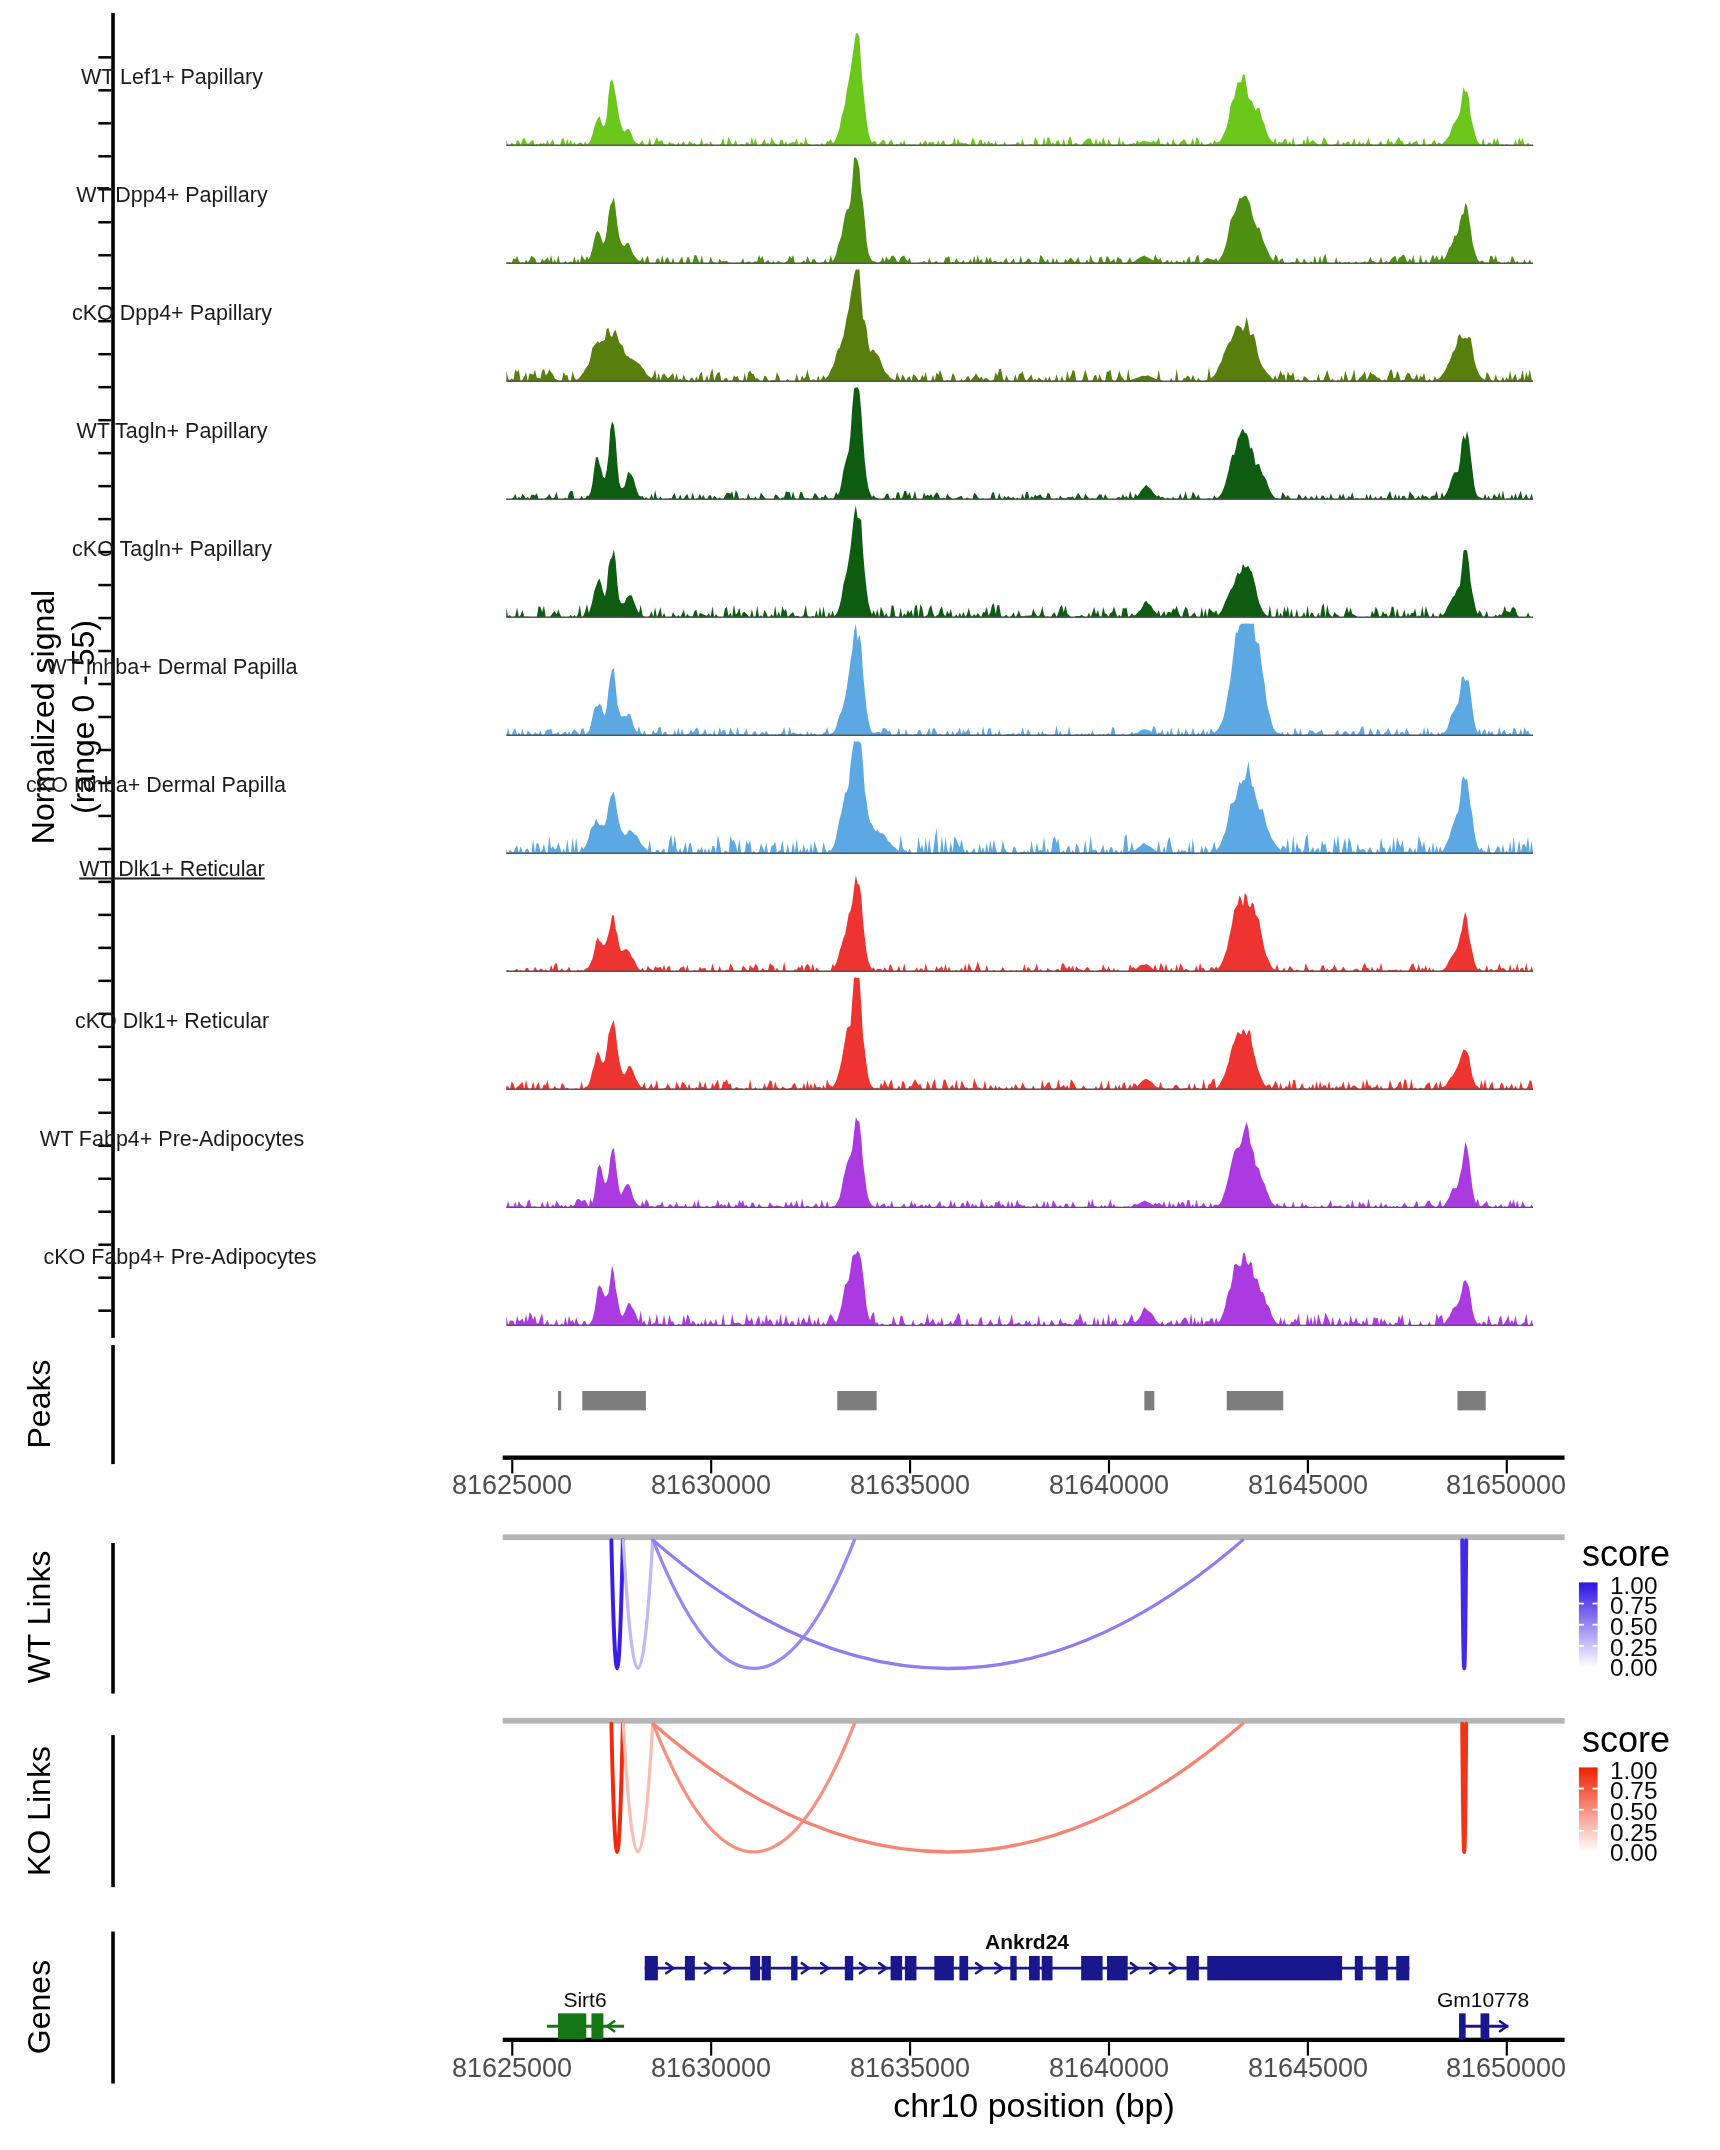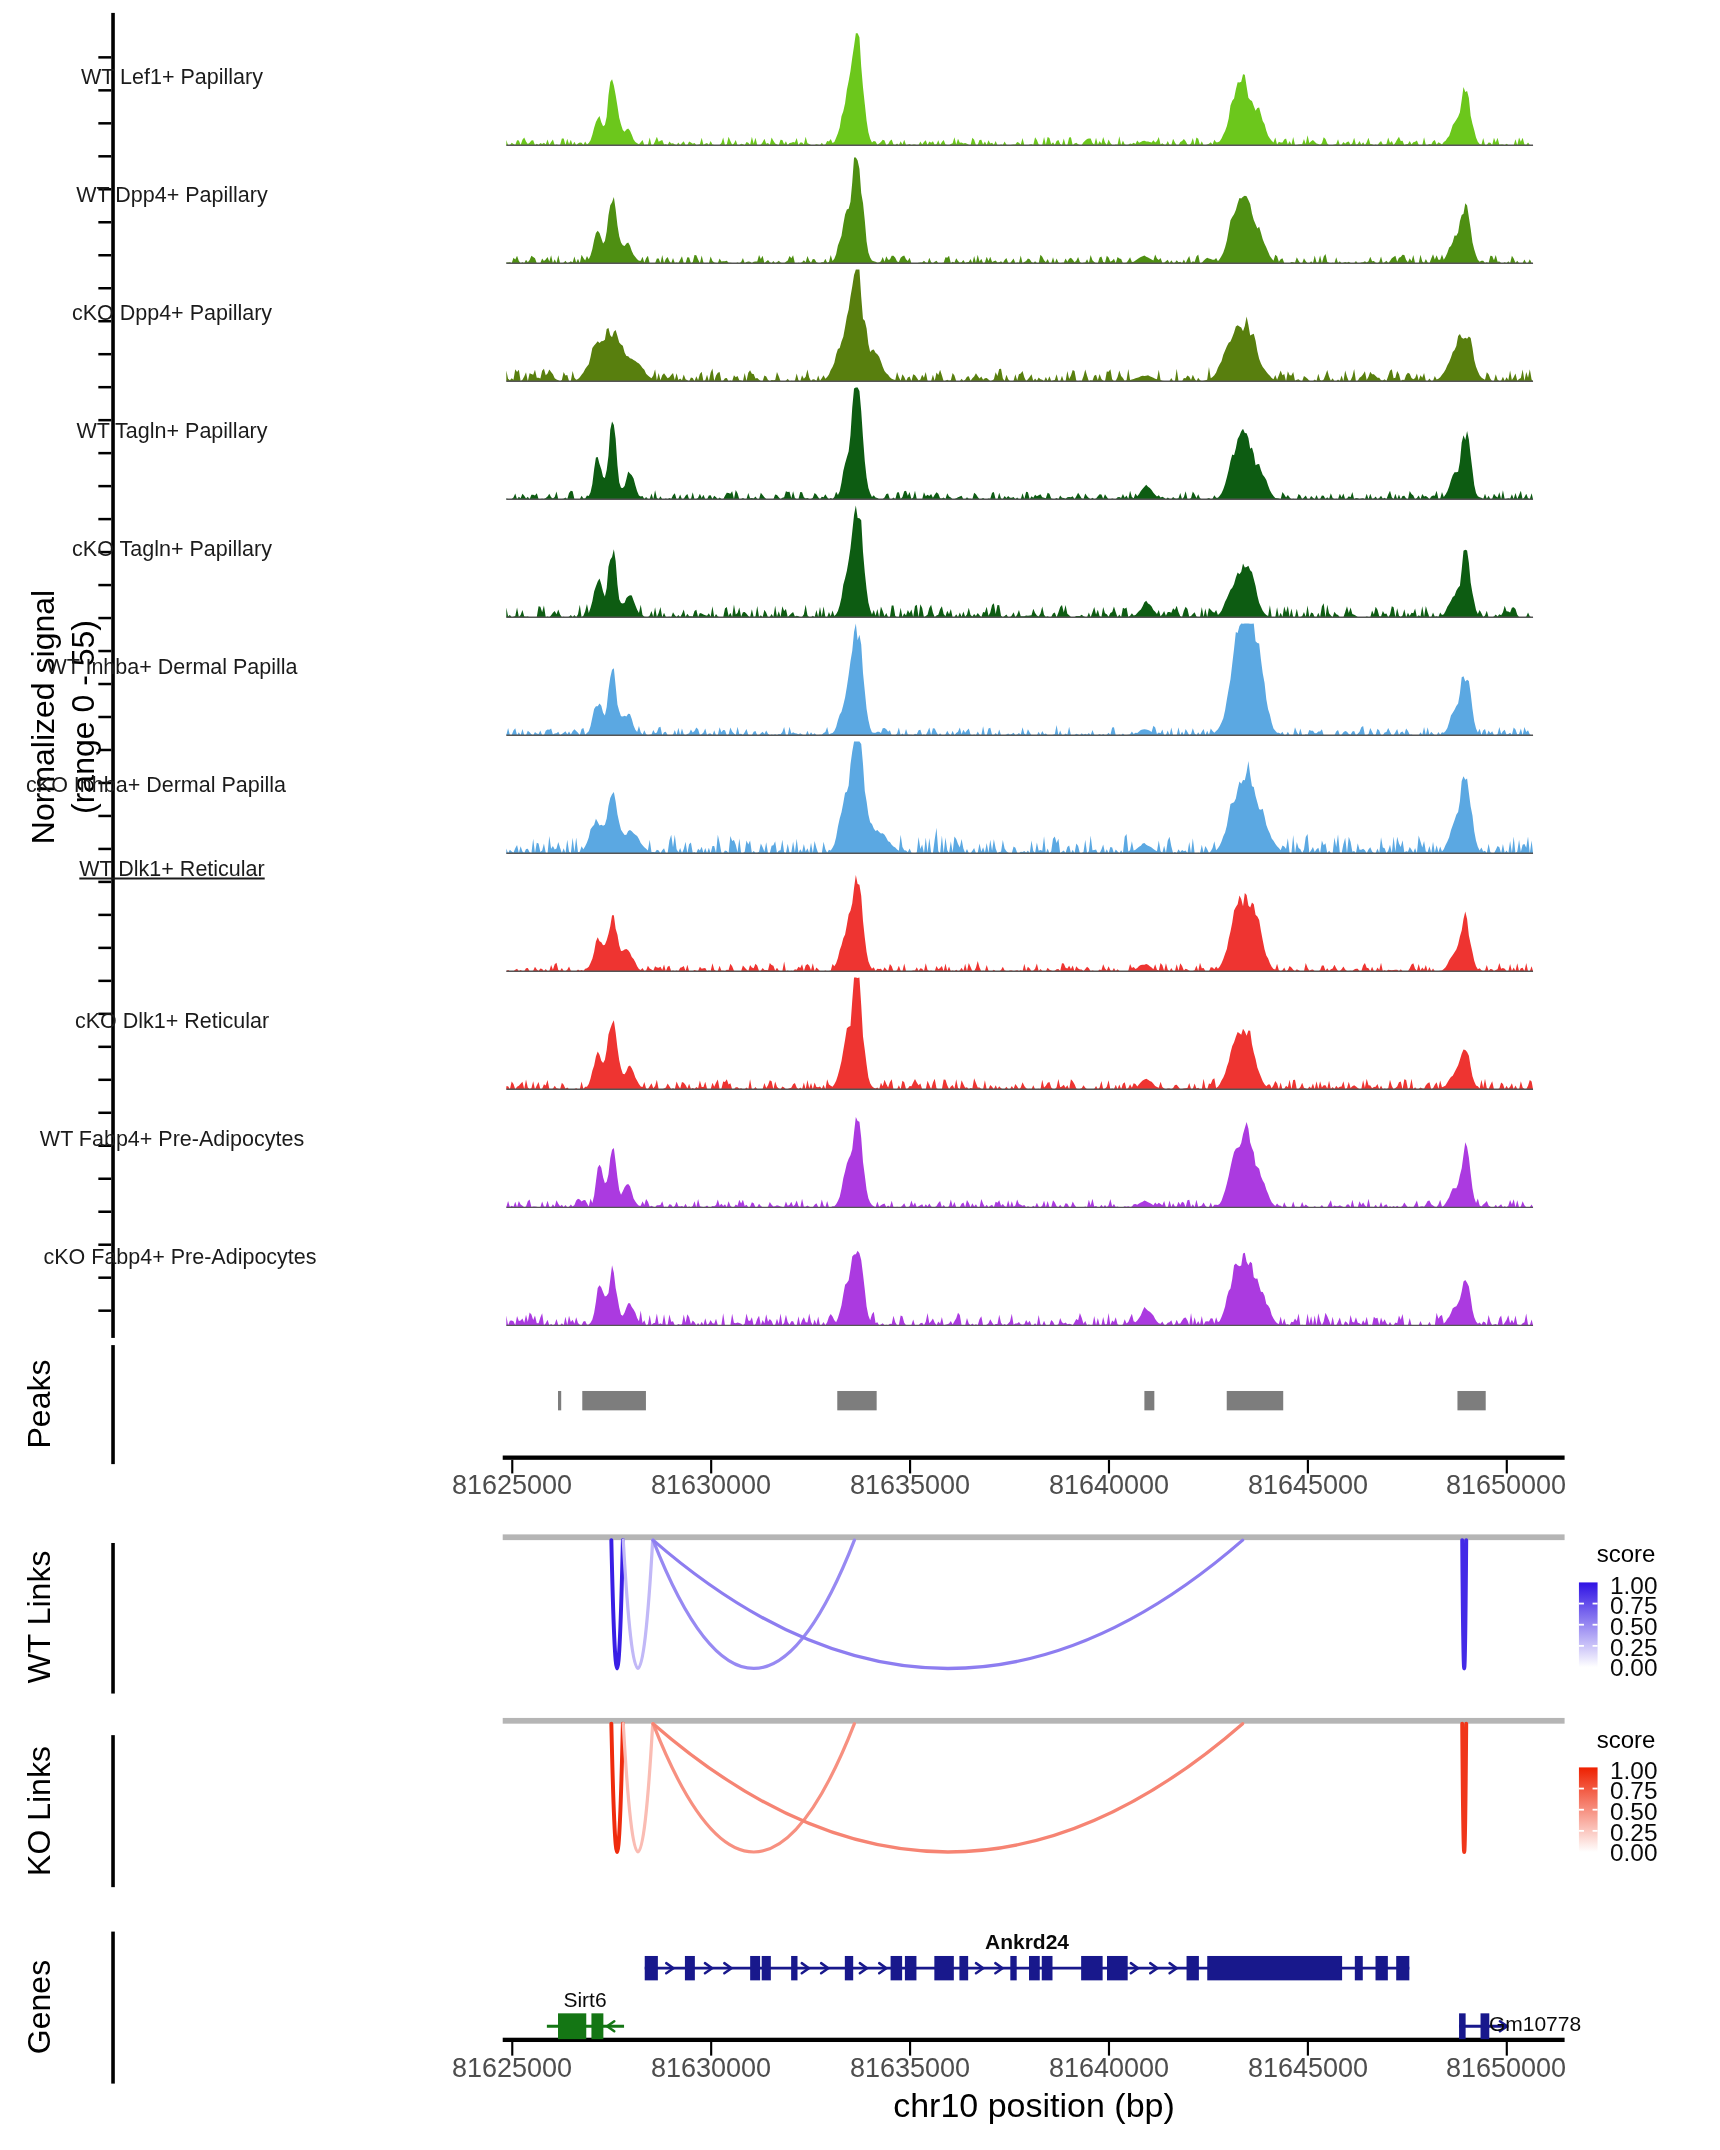--- a/index.html
+++ b/index.html
@@ -9,21 +9,21 @@
   .lab{position:absolute;transform:translate(-50%,-50%);white-space:nowrap;
        color:#000;font-family:"Liberation Sans",sans-serif;}
   .tlab{font-size:21.5px;color:#1b1b1b;}
   .alab{font-size:27px;color:#4d4d4d;}
   .llab{transform:translate(0,-50%);font-size:24.4px;color:#0a0a0a;}
   .glab{font-size:21px;color:#0a0a0a;}
   .rot{transform:translate(-50%,-50%) rotate(-90deg);}
   .side{font-size:32px;}
   .ylab{font-size:32px;text-align:center;line-height:1.25;}
   .xtitle{font-size:34px;}
-  .stitle{font-size:24px;}
+  .stitle{font-size:36px;}
 </style>
 </head>
 <body>
 
 <div class="fig">
   <svg id="gfx" width="1721" height="2151" viewBox="0 0 2400 3000">
       <path d="M 706 202.5 L 706.0 195.4 L 708.5 202.5 L 711.0 202.5 L 713.5 199.0 L 716.0 200.8 L 718.5 202.3 L 721.0 195.7 L 723.5 195.9 L 726.0 202.4 L 728.5 194.9 L 731.0 191.6 L 733.5 197.4 L 736.0 200.7 L 738.5 199.2 L 741.0 196.0 L 743.5 195.7 L 746.0 202.5 L 748.5 200.4 L 751.0 202.4 L 753.5 199.5 L 756.0 200.9 L 758.5 199.2 L 761.0 201.4 L 763.5 194.7 L 766.0 202.2 L 768.5 198.1 L 771.0 194.5 L 773.5 202.5 L 776.0 201.6 L 778.5 202.1 L 781.0 202.4 L 783.5 193.0 L 786.0 193.2 L 788.5 202.4 L 791.0 193.5 L 793.5 201.2 L 796.0 195.0 L 798.5 202.4 L 801.0 197.7 L 803.5 202.5 L 806.0 200.3 L 808.5 198.7 L 811.0 199.2 L 813.5 202.4 L 816.0 197.4 L 818.5 201.5 L 821.0 199.4 L 823.5 195.7 L 826.0 188.0 L 828.5 178.0 L 831.0 170.3 L 833.5 165.4 L 836.0 161.8 L 838.5 170.4 L 841.0 176.2 L 843.5 174.4 L 846.0 162.8 L 848.5 132.9 L 851.0 114.4 L 853.5 110.6 L 856.0 119.1 L 858.5 132.6 L 861.0 148.0 L 863.5 164.3 L 866.0 173.8 L 868.5 181.2 L 871.0 183.8 L 873.5 180.5 L 876.0 179.2 L 878.5 182.3 L 881.0 188.1 L 883.5 194.4 L 886.0 197.9 L 888.5 199.8 L 891.0 201.1 L 893.5 198.3 L 896.0 195.4 L 898.5 202.1 L 901.0 201.8 L 903.5 201.8 L 906.0 191.6 L 908.5 202.5 L 911.0 202.1 L 913.5 196.9 L 916.0 190.8 L 918.5 197.7 L 921.0 196.3 L 923.5 195.1 L 926.0 201.6 L 928.5 201.1 L 931.0 202.4 L 933.5 197.3 L 936.0 200.1 L 938.5 199.8 L 941.0 201.4 L 943.5 202.2 L 946.0 198.9 L 948.5 202.5 L 951.0 199.4 L 953.5 197.1 L 956.0 202.4 L 958.5 202.3 L 961.0 197.3 L 963.5 198.9 L 966.0 200.4 L 968.5 199.4 L 971.0 202.4 L 973.5 201.9 L 976.0 201.3 L 978.5 192.2 L 981.0 202.3 L 983.5 200.4 L 986.0 199.5 L 988.5 202.4 L 991.0 196.5 L 993.5 201.5 L 996.0 202.4 L 998.5 202.2 L 1001.0 202.5 L 1003.5 202.3 L 1006.0 199.6 L 1008.5 191.9 L 1011.0 202.5 L 1013.5 201.7 L 1016.0 190.8 L 1018.5 196.7 L 1021.0 201.8 L 1023.5 200.1 L 1026.0 195.1 L 1028.5 202.5 L 1031.0 202.5 L 1033.5 200.6 L 1036.0 201.2 L 1038.5 202.5 L 1041.0 198.0 L 1043.5 199.0 L 1046.0 202.4 L 1048.5 190.7 L 1051.0 200.6 L 1053.5 192.1 L 1056.0 202.1 L 1058.5 202.4 L 1061.0 202.0 L 1063.5 198.3 L 1066.0 193.5 L 1068.5 200.5 L 1071.0 199.3 L 1073.5 202.2 L 1076.0 191.8 L 1078.5 196.2 L 1081.0 200.0 L 1083.5 201.4 L 1086.0 202.5 L 1088.5 195.0 L 1091.0 195.1 L 1093.5 201.1 L 1096.0 197.0 L 1098.5 202.5 L 1101.0 199.5 L 1103.5 199.0 L 1106.0 197.9 L 1108.5 198.9 L 1111.0 192.3 L 1113.5 202.5 L 1116.0 198.9 L 1118.5 198.6 L 1121.0 201.5 L 1123.5 190.8 L 1126.0 199.9 L 1128.5 200.8 L 1131.0 202.3 L 1133.5 202.5 L 1136.0 202.4 L 1138.5 201.2 L 1141.0 201.8 L 1143.5 202.5 L 1146.0 199.1 L 1148.5 202.3 L 1151.0 201.6 L 1153.5 196.5 L 1156.0 197.2 L 1158.5 193.8 L 1161.0 199.6 L 1163.5 198.0 L 1166.0 192.1 L 1168.5 185.8 L 1171.0 177.9 L 1173.5 162.3 L 1176.0 155.2 L 1178.5 144.0 L 1181.0 125.1 L 1183.5 113.0 L 1186.0 98.9 L 1188.5 80.5 L 1191.0 64.2 L 1193.5 46.5 L 1196.0 46.5 L 1198.5 51.9 L 1201.0 92.8 L 1203.5 122.2 L 1206.0 144.9 L 1208.5 168.3 L 1211.0 184.3 L 1213.5 193.6 L 1216.0 198.9 L 1218.5 196.7 L 1221.0 197.5 L 1223.5 201.8 L 1226.0 200.3 L 1228.5 198.1 L 1231.0 194.8 L 1233.5 195.9 L 1236.0 202.5 L 1238.5 201.1 L 1241.0 196.5 L 1243.5 194.7 L 1246.0 201.5 L 1248.5 202.1 L 1251.0 200.2 L 1253.5 202.5 L 1256.0 196.9 L 1258.5 201.7 L 1261.0 194.8 L 1263.5 202.3 L 1266.0 202.0 L 1268.5 200.9 L 1271.0 202.5 L 1273.5 201.5 L 1276.0 201.5 L 1278.5 202.5 L 1281.0 202.1 L 1283.5 197.3 L 1286.0 201.5 L 1288.5 198.1 L 1291.0 195.5 L 1293.5 202.4 L 1296.0 197.5 L 1298.5 199.2 L 1301.0 197.0 L 1303.5 201.8 L 1306.0 201.2 L 1308.5 195.6 L 1311.0 202.1 L 1313.5 198.0 L 1316.0 195.3 L 1318.5 201.7 L 1321.0 202.4 L 1323.5 202.5 L 1326.0 200.7 L 1328.5 199.8 L 1331.0 191.3 L 1333.5 201.6 L 1336.0 193.4 L 1338.5 199.1 L 1341.0 198.7 L 1343.5 200.3 L 1346.0 199.6 L 1348.5 200.5 L 1351.0 201.9 L 1353.5 202.5 L 1356.0 192.1 L 1358.5 194.8 L 1361.0 202.3 L 1363.5 201.8 L 1366.0 195.2 L 1368.5 194.9 L 1371.0 201.6 L 1373.5 197.3 L 1376.0 202.4 L 1378.5 195.7 L 1381.0 200.2 L 1383.5 199.2 L 1386.0 202.4 L 1388.5 196.5 L 1391.0 202.5 L 1393.5 202.5 L 1396.0 201.4 L 1398.5 202.3 L 1401.0 197.4 L 1403.5 202.0 L 1406.0 202.5 L 1408.5 202.5 L 1411.0 201.9 L 1413.5 201.7 L 1416.0 201.6 L 1418.5 197.9 L 1421.0 199.0 L 1423.5 201.9 L 1426.0 192.5 L 1428.5 202.5 L 1431.0 202.4 L 1433.5 202.5 L 1436.0 201.5 L 1438.5 201.3 L 1441.0 202.3 L 1443.5 191.5 L 1446.0 195.2 L 1448.5 201.6 L 1451.0 202.1 L 1453.5 202.3 L 1456.0 191.0 L 1458.5 201.8 L 1461.0 191.0 L 1463.5 192.6 L 1466.0 201.3 L 1468.5 198.3 L 1471.0 202.1 L 1473.5 196.5 L 1476.0 195.1 L 1478.5 200.9 L 1481.0 202.5 L 1483.5 193.3 L 1486.0 202.4 L 1488.5 202.4 L 1491.0 191.8 L 1493.5 191.4 L 1496.0 202.5 L 1498.5 200.2 L 1501.0 199.2 L 1503.5 201.2 L 1506.0 202.1 L 1508.5 202.4 L 1511.0 198.4 L 1513.5 195.9 L 1516.0 193.9 L 1518.5 193.0 L 1521.0 193.1 L 1523.5 199.4 L 1526.0 202.0 L 1528.5 192.1 L 1531.0 201.8 L 1533.5 196.8 L 1536.0 200.6 L 1538.5 191.0 L 1541.0 198.9 L 1543.5 202.4 L 1546.0 194.5 L 1548.5 199.4 L 1551.0 202.3 L 1553.5 202.5 L 1556.0 201.7 L 1558.5 202.0 L 1561.0 190.1 L 1563.5 202.5 L 1566.0 195.9 L 1568.5 201.4 L 1571.0 202.3 L 1573.5 201.9 L 1576.0 200.2 L 1578.5 200.9 L 1581.0 199.2 L 1583.5 200.7 L 1586.0 196.1 L 1588.5 199.2 L 1591.0 198.0 L 1593.5 196.6 L 1596.0 196.2 L 1598.5 197.2 L 1601.0 197.5 L 1603.5 197.9 L 1606.0 198.8 L 1608.5 195.5 L 1611.0 198.8 L 1613.5 196.5 L 1616.0 190.9 L 1618.5 201.5 L 1621.0 199.8 L 1623.5 201.9 L 1626.0 201.8 L 1628.5 196.6 L 1631.0 202.0 L 1633.5 202.3 L 1636.0 193.4 L 1638.5 198.8 L 1641.0 202.5 L 1643.5 202.5 L 1646.0 198.2 L 1648.5 196.6 L 1651.0 193.7 L 1653.5 197.0 L 1656.0 201.6 L 1658.5 202.4 L 1661.0 199.7 L 1663.5 192.5 L 1666.0 202.5 L 1668.5 191.6 L 1671.0 193.4 L 1673.5 202.2 L 1676.0 197.0 L 1678.5 202.5 L 1681.0 202.5 L 1683.5 201.4 L 1686.0 200.6 L 1688.5 198.3 L 1691.0 201.5 L 1693.5 194.8 L 1696.0 198.4 L 1698.5 198.3 L 1701.0 197.1 L 1703.5 193.3 L 1706.0 187.5 L 1708.5 182.7 L 1711.0 175.9 L 1713.5 165.2 L 1716.0 147.2 L 1718.5 140.4 L 1721.0 137.3 L 1723.5 124.9 L 1726.0 114.6 L 1728.5 114.9 L 1731.0 114.0 L 1733.5 103.5 L 1736.0 104.3 L 1738.5 120.8 L 1741.0 136.3 L 1743.5 139.5 L 1746.0 141.0 L 1748.5 148.0 L 1751.0 154.6 L 1753.5 150.8 L 1756.0 149.9 L 1758.5 159.2 L 1761.0 168.6 L 1763.5 173.0 L 1766.0 182.2 L 1768.5 189.3 L 1771.0 193.3 L 1773.5 196.3 L 1776.0 198.8 L 1778.5 191.6 L 1781.0 201.4 L 1783.5 197.8 L 1786.0 198.9 L 1788.5 198.7 L 1791.0 194.7 L 1793.5 193.0 L 1796.0 201.5 L 1798.5 196.7 L 1801.0 202.0 L 1803.5 191.2 L 1806.0 202.1 L 1808.5 202.1 L 1811.0 201.6 L 1813.5 201.2 L 1816.0 201.1 L 1818.5 194.0 L 1821.0 201.0 L 1823.5 188.7 L 1826.0 199.5 L 1828.5 197.0 L 1831.0 195.3 L 1833.5 197.7 L 1836.0 200.1 L 1838.5 200.7 L 1841.0 201.8 L 1843.5 199.8 L 1846.0 191.4 L 1848.5 193.7 L 1851.0 200.1 L 1853.5 202.5 L 1856.0 202.5 L 1858.5 202.3 L 1861.0 201.5 L 1863.5 200.7 L 1866.0 194.2 L 1868.5 202.3 L 1871.0 201.8 L 1873.5 198.1 L 1876.0 200.6 L 1878.5 198.2 L 1881.0 197.3 L 1883.5 202.4 L 1886.0 199.9 L 1888.5 192.1 L 1891.0 201.9 L 1893.5 200.9 L 1896.0 196.6 L 1898.5 201.8 L 1901.0 198.5 L 1903.5 202.5 L 1906.0 198.5 L 1908.5 192.2 L 1911.0 200.8 L 1913.5 201.2 L 1916.0 202.5 L 1918.5 201.6 L 1921.0 202.5 L 1923.5 199.2 L 1926.0 196.5 L 1928.5 201.5 L 1931.0 201.7 L 1933.5 201.0 L 1936.0 191.8 L 1938.5 199.5 L 1941.0 196.8 L 1943.5 202.5 L 1946.0 199.2 L 1948.5 194.7 L 1951.0 190.6 L 1953.5 196.5 L 1956.0 196.4 L 1958.5 202.5 L 1961.0 201.2 L 1963.5 200.9 L 1966.0 196.7 L 1968.5 201.7 L 1971.0 198.3 L 1973.5 197.8 L 1976.0 196.0 L 1978.5 202.0 L 1981.0 202.5 L 1983.5 202.5 L 1986.0 191.4 L 1988.5 202.1 L 1991.0 202.3 L 1993.5 200.9 L 1996.0 201.7 L 1998.5 197.1 L 2001.0 195.2 L 2003.5 201.9 L 2006.0 198.4 L 2008.5 199.8 L 2011.0 201.5 L 2013.5 198.0 L 2016.0 196.2 L 2018.5 192.6 L 2021.0 189.6 L 2023.5 182.3 L 2026.0 174.5 L 2028.5 170.8 L 2031.0 167.0 L 2033.5 162.7 L 2036.0 156.5 L 2038.5 139.6 L 2041.0 121.5 L 2043.5 128.3 L 2046.0 126.9 L 2048.5 136.8 L 2051.0 161.4 L 2053.5 172.5 L 2056.0 181.6 L 2058.5 191.9 L 2061.0 197.8 L 2063.5 200.7 L 2066.0 201.8 L 2068.5 192.5 L 2071.0 202.4 L 2073.5 202.4 L 2076.0 198.7 L 2078.5 199.0 L 2081.0 202.5 L 2083.5 192.0 L 2086.0 198.7 L 2088.5 192.0 L 2091.0 201.9 L 2093.5 201.6 L 2096.0 201.5 L 2098.5 202.5 L 2101.0 200.6 L 2103.5 202.3 L 2106.0 202.5 L 2108.5 202.5 L 2111.0 202.5 L 2113.5 194.3 L 2116.0 202.5 L 2118.5 191.6 L 2121.0 197.7 L 2123.5 192.1 L 2126.0 201.5 L 2128.5 202.4 L 2131.0 198.7 L 2133.5 202.4 L 2136.0 202.3 L 2138 202.5 Z" fill="#6cc71c"></path>
       <line x1="706" y1="202.5" x2="2138" y2="202.5" stroke="#555555" stroke-width="2"></line>
       <path d="M 706 367.1 L 706.0 366.1 L 708.5 366.0 L 711.0 365.7 L 713.5 367.0 L 716.0 359.4 L 718.5 361.8 L 721.0 356.7 L 723.5 364.1 L 726.0 367.0 L 728.5 365.9 L 731.0 367.1 L 733.5 362.4 L 736.0 365.9 L 738.5 362.7 L 741.0 356.8 L 743.5 358.3 L 746.0 360.3 L 748.5 367.1 L 751.0 367.1 L 753.5 366.9 L 756.0 360.4 L 758.5 363.9 L 761.0 361.9 L 763.5 358.4 L 766.0 364.7 L 768.5 356.0 L 771.0 367.1 L 773.5 361.6 L 776.0 367.0 L 778.5 355.9 L 781.0 367.1 L 783.5 367.1 L 786.0 366.6 L 788.5 363.5 L 791.0 367.0 L 793.5 366.0 L 796.0 364.4 L 798.5 366.0 L 801.0 357.7 L 803.5 366.3 L 806.0 360.9 L 808.5 367.1 L 811.0 355.4 L 813.5 359.7 L 816.0 363.2 L 818.5 357.1 L 821.0 361.5 L 823.5 356.0 L 826.0 347.3 L 828.5 334.9 L 831.0 324.9 L 833.5 321.7 L 836.0 325.1 L 838.5 332.2 L 841.0 339.7 L 843.5 336.0 L 846.0 322.8 L 848.5 300.3 L 851.0 286.3 L 853.5 282.0 L 856.0 274.7 L 858.5 292.1 L 861.0 314.0 L 863.5 329.4 L 866.0 338.2 L 868.5 342.2 L 871.0 343.2 L 873.5 339.5 L 876.0 338.3 L 878.5 342.9 L 881.0 350.0 L 883.5 355.2 L 886.0 358.3 L 888.5 361.5 L 891.0 363.7 L 893.5 363.6 L 896.0 358.1 L 898.5 366.5 L 901.0 360.1 L 903.5 356.7 L 906.0 367.1 L 908.5 367.0 L 911.0 366.7 L 913.5 367.1 L 916.0 360.4 L 918.5 360.6 L 921.0 367.1 L 923.5 355.6 L 926.0 367.0 L 928.5 361.3 L 931.0 358.4 L 933.5 364.5 L 936.0 367.1 L 938.5 359.9 L 941.0 366.9 L 943.5 366.1 L 946.0 366.7 L 948.5 362.2 L 951.0 357.3 L 953.5 367.1 L 956.0 367.1 L 958.5 358.9 L 961.0 359.2 L 963.5 367.0 L 966.0 365.8 L 968.5 355.6 L 971.0 355.9 L 973.5 361.9 L 976.0 367.0 L 978.5 356.2 L 981.0 366.6 L 983.5 367.1 L 986.0 366.4 L 988.5 367.0 L 991.0 357.7 L 993.5 364.0 L 996.0 366.2 L 998.5 366.9 L 1001.0 367.0 L 1003.5 360.5 L 1006.0 364.7 L 1008.5 364.3 L 1011.0 364.4 L 1013.5 363.6 L 1016.0 366.4 L 1018.5 366.6 L 1021.0 366.9 L 1023.5 367.1 L 1026.0 367.0 L 1028.5 366.2 L 1031.0 367.0 L 1033.5 365.5 L 1036.0 360.0 L 1038.5 367.1 L 1041.0 365.3 L 1043.5 364.6 L 1046.0 365.0 L 1048.5 367.0 L 1051.0 365.2 L 1053.5 364.6 L 1056.0 364.6 L 1058.5 355.6 L 1061.0 361.1 L 1063.5 356.8 L 1066.0 367.0 L 1068.5 364.6 L 1071.0 362.6 L 1073.5 365.9 L 1076.0 367.1 L 1078.5 364.1 L 1081.0 367.0 L 1083.5 365.7 L 1086.0 363.7 L 1088.5 366.1 L 1091.0 367.1 L 1093.5 367.1 L 1096.0 365.1 L 1098.5 363.3 L 1101.0 357.0 L 1103.5 360.1 L 1106.0 356.0 L 1108.5 367.1 L 1111.0 367.1 L 1113.5 366.6 L 1116.0 366.7 L 1118.5 365.8 L 1121.0 363.1 L 1123.5 365.9 L 1126.0 357.1 L 1128.5 363.4 L 1131.0 366.5 L 1133.5 361.3 L 1136.0 361.5 L 1138.5 365.9 L 1141.0 366.9 L 1143.5 367.1 L 1146.0 365.7 L 1148.5 365.8 L 1151.0 360.9 L 1153.5 366.6 L 1156.0 365.4 L 1158.5 355.8 L 1161.0 364.0 L 1163.5 361.0 L 1166.0 354.5 L 1168.5 342.4 L 1171.0 335.8 L 1173.5 328.7 L 1176.0 312.7 L 1178.5 299.2 L 1181.0 292.3 L 1183.5 291.0 L 1186.0 281.3 L 1188.5 254.1 L 1191.0 219.8 L 1193.5 219.6 L 1196.0 223.8 L 1198.5 235.5 L 1201.0 269.3 L 1203.5 283.0 L 1206.0 307.5 L 1208.5 336.8 L 1211.0 352.2 L 1213.5 359.1 L 1216.0 363.4 L 1218.5 364.4 L 1221.0 364.9 L 1223.5 366.6 L 1226.0 366.0 L 1228.5 364.5 L 1231.0 358.6 L 1233.5 364.9 L 1236.0 357.4 L 1238.5 362.4 L 1241.0 362.0 L 1243.5 356.8 L 1246.0 356.8 L 1248.5 359.5 L 1251.0 364.8 L 1253.5 365.4 L 1256.0 359.4 L 1258.5 357.4 L 1261.0 356.2 L 1263.5 361.6 L 1266.0 364.0 L 1268.5 359.5 L 1271.0 367.0 L 1273.5 366.8 L 1276.0 367.1 L 1278.5 367.1 L 1281.0 366.6 L 1283.5 366.0 L 1286.0 366.0 L 1288.5 363.6 L 1291.0 366.2 L 1293.5 366.8 L 1296.0 359.6 L 1298.5 365.7 L 1301.0 367.1 L 1303.5 365.0 L 1306.0 363.7 L 1308.5 367.0 L 1311.0 366.7 L 1313.5 366.7 L 1316.0 366.6 L 1318.5 358.8 L 1321.0 359.5 L 1323.5 356.8 L 1326.0 367.1 L 1328.5 365.1 L 1331.0 366.5 L 1333.5 360.2 L 1336.0 364.1 L 1338.5 366.5 L 1341.0 365.6 L 1343.5 362.7 L 1346.0 366.9 L 1348.5 365.6 L 1351.0 365.5 L 1353.5 361.4 L 1356.0 367.1 L 1358.5 357.0 L 1361.0 366.4 L 1363.5 355.4 L 1366.0 365.2 L 1368.5 360.8 L 1371.0 367.1 L 1373.5 366.0 L 1376.0 358.0 L 1378.5 363.9 L 1381.0 358.0 L 1383.5 365.5 L 1386.0 364.2 L 1388.5 363.4 L 1391.0 366.1 L 1393.5 365.6 L 1396.0 364.3 L 1398.5 366.7 L 1401.0 362.7 L 1403.5 360.0 L 1406.0 366.6 L 1408.5 367.0 L 1411.0 364.1 L 1413.5 360.6 L 1416.0 367.1 L 1418.5 366.1 L 1421.0 366.6 L 1423.5 356.4 L 1426.0 367.0 L 1428.5 365.3 L 1431.0 364.0 L 1433.5 360.5 L 1436.0 361.7 L 1438.5 365.3 L 1441.0 366.9 L 1443.5 364.5 L 1446.0 366.8 L 1448.5 367.0 L 1451.0 355.4 L 1453.5 358.1 L 1456.0 363.1 L 1458.5 365.7 L 1461.0 361.4 L 1463.5 366.9 L 1466.0 367.1 L 1468.5 358.7 L 1471.0 367.1 L 1473.5 360.6 L 1476.0 366.0 L 1478.5 367.1 L 1481.0 366.4 L 1483.5 366.3 L 1486.0 360.6 L 1488.5 365.2 L 1491.0 361.0 L 1493.5 359.5 L 1496.0 362.3 L 1498.5 365.8 L 1501.0 363.6 L 1503.5 358.5 L 1506.0 365.3 L 1508.5 367.1 L 1511.0 366.6 L 1513.5 366.1 L 1516.0 361.6 L 1518.5 366.9 L 1521.0 355.8 L 1523.5 362.9 L 1526.0 365.5 L 1528.5 367.1 L 1531.0 367.1 L 1533.5 359.1 L 1536.0 357.7 L 1538.5 365.5 L 1541.0 366.6 L 1543.5 356.7 L 1546.0 359.2 L 1548.5 365.2 L 1551.0 363.5 L 1553.5 361.0 L 1556.0 367.1 L 1558.5 358.4 L 1561.0 360.5 L 1563.5 361.2 L 1566.0 367.1 L 1568.5 366.7 L 1571.0 366.5 L 1573.5 363.1 L 1576.0 358.8 L 1578.5 365.4 L 1581.0 364.9 L 1583.5 363.3 L 1586.0 361.6 L 1588.5 359.9 L 1591.0 358.6 L 1593.5 357.4 L 1596.0 356.4 L 1598.5 358.0 L 1601.0 359.3 L 1603.5 360.6 L 1606.0 361.9 L 1608.5 363.3 L 1611.0 354.8 L 1613.5 360.6 L 1616.0 362.5 L 1618.5 359.8 L 1621.0 366.6 L 1623.5 366.3 L 1626.0 364.4 L 1628.5 362.4 L 1631.0 367.0 L 1633.5 362.9 L 1636.0 366.7 L 1638.5 366.6 L 1641.0 362.9 L 1643.5 365.8 L 1646.0 365.0 L 1648.5 367.0 L 1651.0 362.0 L 1653.5 367.1 L 1656.0 361.5 L 1658.5 356.9 L 1661.0 366.8 L 1663.5 364.3 L 1666.0 365.5 L 1668.5 357.9 L 1671.0 355.1 L 1673.5 367.0 L 1676.0 366.3 L 1678.5 363.8 L 1681.0 361.4 L 1683.5 359.4 L 1686.0 360.7 L 1688.5 361.4 L 1691.0 362.2 L 1693.5 362.1 L 1696.0 359.7 L 1698.5 364.2 L 1701.0 361.1 L 1703.5 357.2 L 1706.0 352.1 L 1708.5 344.7 L 1711.0 335.3 L 1713.5 321.4 L 1716.0 307.3 L 1718.5 302.8 L 1721.0 298.9 L 1723.5 293.0 L 1726.0 283.9 L 1728.5 276.2 L 1731.0 276.8 L 1733.5 274.5 L 1736.0 273.1 L 1738.5 273.8 L 1741.0 279.1 L 1743.5 284.4 L 1746.0 297.7 L 1748.5 307.0 L 1751.0 312.6 L 1753.5 318.8 L 1756.0 316.3 L 1758.5 324.7 L 1761.0 333.8 L 1763.5 340.1 L 1766.0 345.2 L 1768.5 351.1 L 1771.0 357.0 L 1773.5 360.4 L 1776.0 363.8 L 1778.5 355.3 L 1781.0 357.5 L 1783.5 364.9 L 1786.0 361.7 L 1788.5 360.3 L 1791.0 366.8 L 1793.5 367.1 L 1796.0 366.7 L 1798.5 367.1 L 1801.0 365.5 L 1803.5 365.8 L 1806.0 366.6 L 1808.5 358.8 L 1811.0 363.6 L 1813.5 367.1 L 1816.0 367.1 L 1818.5 360.2 L 1821.0 364.3 L 1823.5 367.0 L 1826.0 367.1 L 1828.5 364.5 L 1831.0 367.1 L 1833.5 356.5 L 1836.0 366.0 L 1838.5 366.0 L 1841.0 356.2 L 1843.5 367.0 L 1846.0 358.0 L 1848.5 354.1 L 1851.0 365.3 L 1853.5 366.4 L 1856.0 367.1 L 1858.5 366.5 L 1861.0 367.1 L 1863.5 358.9 L 1866.0 366.7 L 1868.5 364.4 L 1871.0 367.0 L 1873.5 366.6 L 1876.0 365.5 L 1878.5 366.5 L 1881.0 364.9 L 1883.5 366.7 L 1886.0 366.9 L 1888.5 367.1 L 1891.0 364.0 L 1893.5 367.0 L 1896.0 367.0 L 1898.5 366.0 L 1901.0 365.9 L 1903.5 364.3 L 1906.0 366.0 L 1908.5 364.3 L 1911.0 358.1 L 1913.5 364.3 L 1916.0 364.0 L 1918.5 366.6 L 1921.0 367.1 L 1923.5 365.4 L 1926.0 357.6 L 1928.5 367.1 L 1931.0 365.9 L 1933.5 363.7 L 1936.0 366.9 L 1938.5 363.9 L 1941.0 360.2 L 1943.5 358.5 L 1946.0 356.6 L 1948.5 365.0 L 1951.0 359.6 L 1953.5 358.5 L 1956.0 355.3 L 1958.5 355.8 L 1961.0 362.7 L 1963.5 365.7 L 1966.0 360.3 L 1968.5 364.5 L 1971.0 355.6 L 1973.5 367.1 L 1976.0 366.8 L 1978.5 367.1 L 1981.0 355.4 L 1983.5 364.7 L 1986.0 366.9 L 1988.5 361.4 L 1991.0 366.1 L 1993.5 367.0 L 1996.0 360.4 L 1998.5 354.7 L 2001.0 362.0 L 2003.5 356.0 L 2006.0 362.1 L 2008.5 362.4 L 2011.0 354.9 L 2013.5 362.3 L 2016.0 358.2 L 2018.5 352.4 L 2021.0 345.2 L 2023.5 343.0 L 2026.0 337.4 L 2028.5 328.5 L 2031.0 328.7 L 2033.5 324.1 L 2036.0 308.6 L 2038.5 300.0 L 2041.0 298.0 L 2043.5 283.6 L 2046.0 286.7 L 2048.5 303.0 L 2051.0 318.9 L 2053.5 337.7 L 2056.0 348.1 L 2058.5 356.0 L 2061.0 362.1 L 2063.5 365.2 L 2066.0 363.7 L 2068.5 363.8 L 2071.0 366.8 L 2073.5 365.9 L 2076.0 366.7 L 2078.5 356.8 L 2081.0 357.0 L 2083.5 363.0 L 2086.0 355.8 L 2088.5 364.9 L 2091.0 364.8 L 2093.5 366.8 L 2096.0 367.1 L 2098.5 365.6 L 2101.0 367.1 L 2103.5 364.5 L 2106.0 367.1 L 2108.5 356.6 L 2111.0 360.4 L 2113.5 366.9 L 2116.0 363.5 L 2118.5 367.0 L 2121.0 367.0 L 2123.5 366.7 L 2126.0 361.8 L 2128.5 366.8 L 2131.0 366.8 L 2133.5 361.6 L 2136.0 366.9 L 2138 367.1 Z" fill="#4e8f12"></path>
       <line x1="706" y1="367.1" x2="2138" y2="367.1" stroke="#555555" stroke-width="2"></line>
@@ -232,16 +232,16 @@
       <div class="lab llab" style="left:1610px;top:1627px;">0.50</div>
       <div class="lab llab" style="left:1610px;top:1648px;">0.25</div>
       <div class="lab llab" style="left:1610px;top:1668px;">0.00</div>
       <div class="lab llab" style="left:1610px;top:1771px;">1.00</div>
       <div class="lab llab" style="left:1610px;top:1791px;">0.75</div>
       <div class="lab llab" style="left:1610px;top:1812px;">0.50</div>
       <div class="lab llab" style="left:1610px;top:1833px;">0.25</div>
       <div class="lab llab" style="left:1610px;top:1853px;">0.00</div>
       <div class="lab glab" style="left:1027px;top:1942px;font-weight:bold;">Ankrd24</div>
       <div class="lab glab" style="left:585px;top:2000px;">Sirt6</div>
-      <div class="lab glab" style="left:1535px;top:2000px;margin-top:24px;">Gm10778</div>
+      <div class="lab glab" style="left:1483px;top:2000px;">Gm10778</div>
     </div>
 </div>
 
 
 </body></html>

